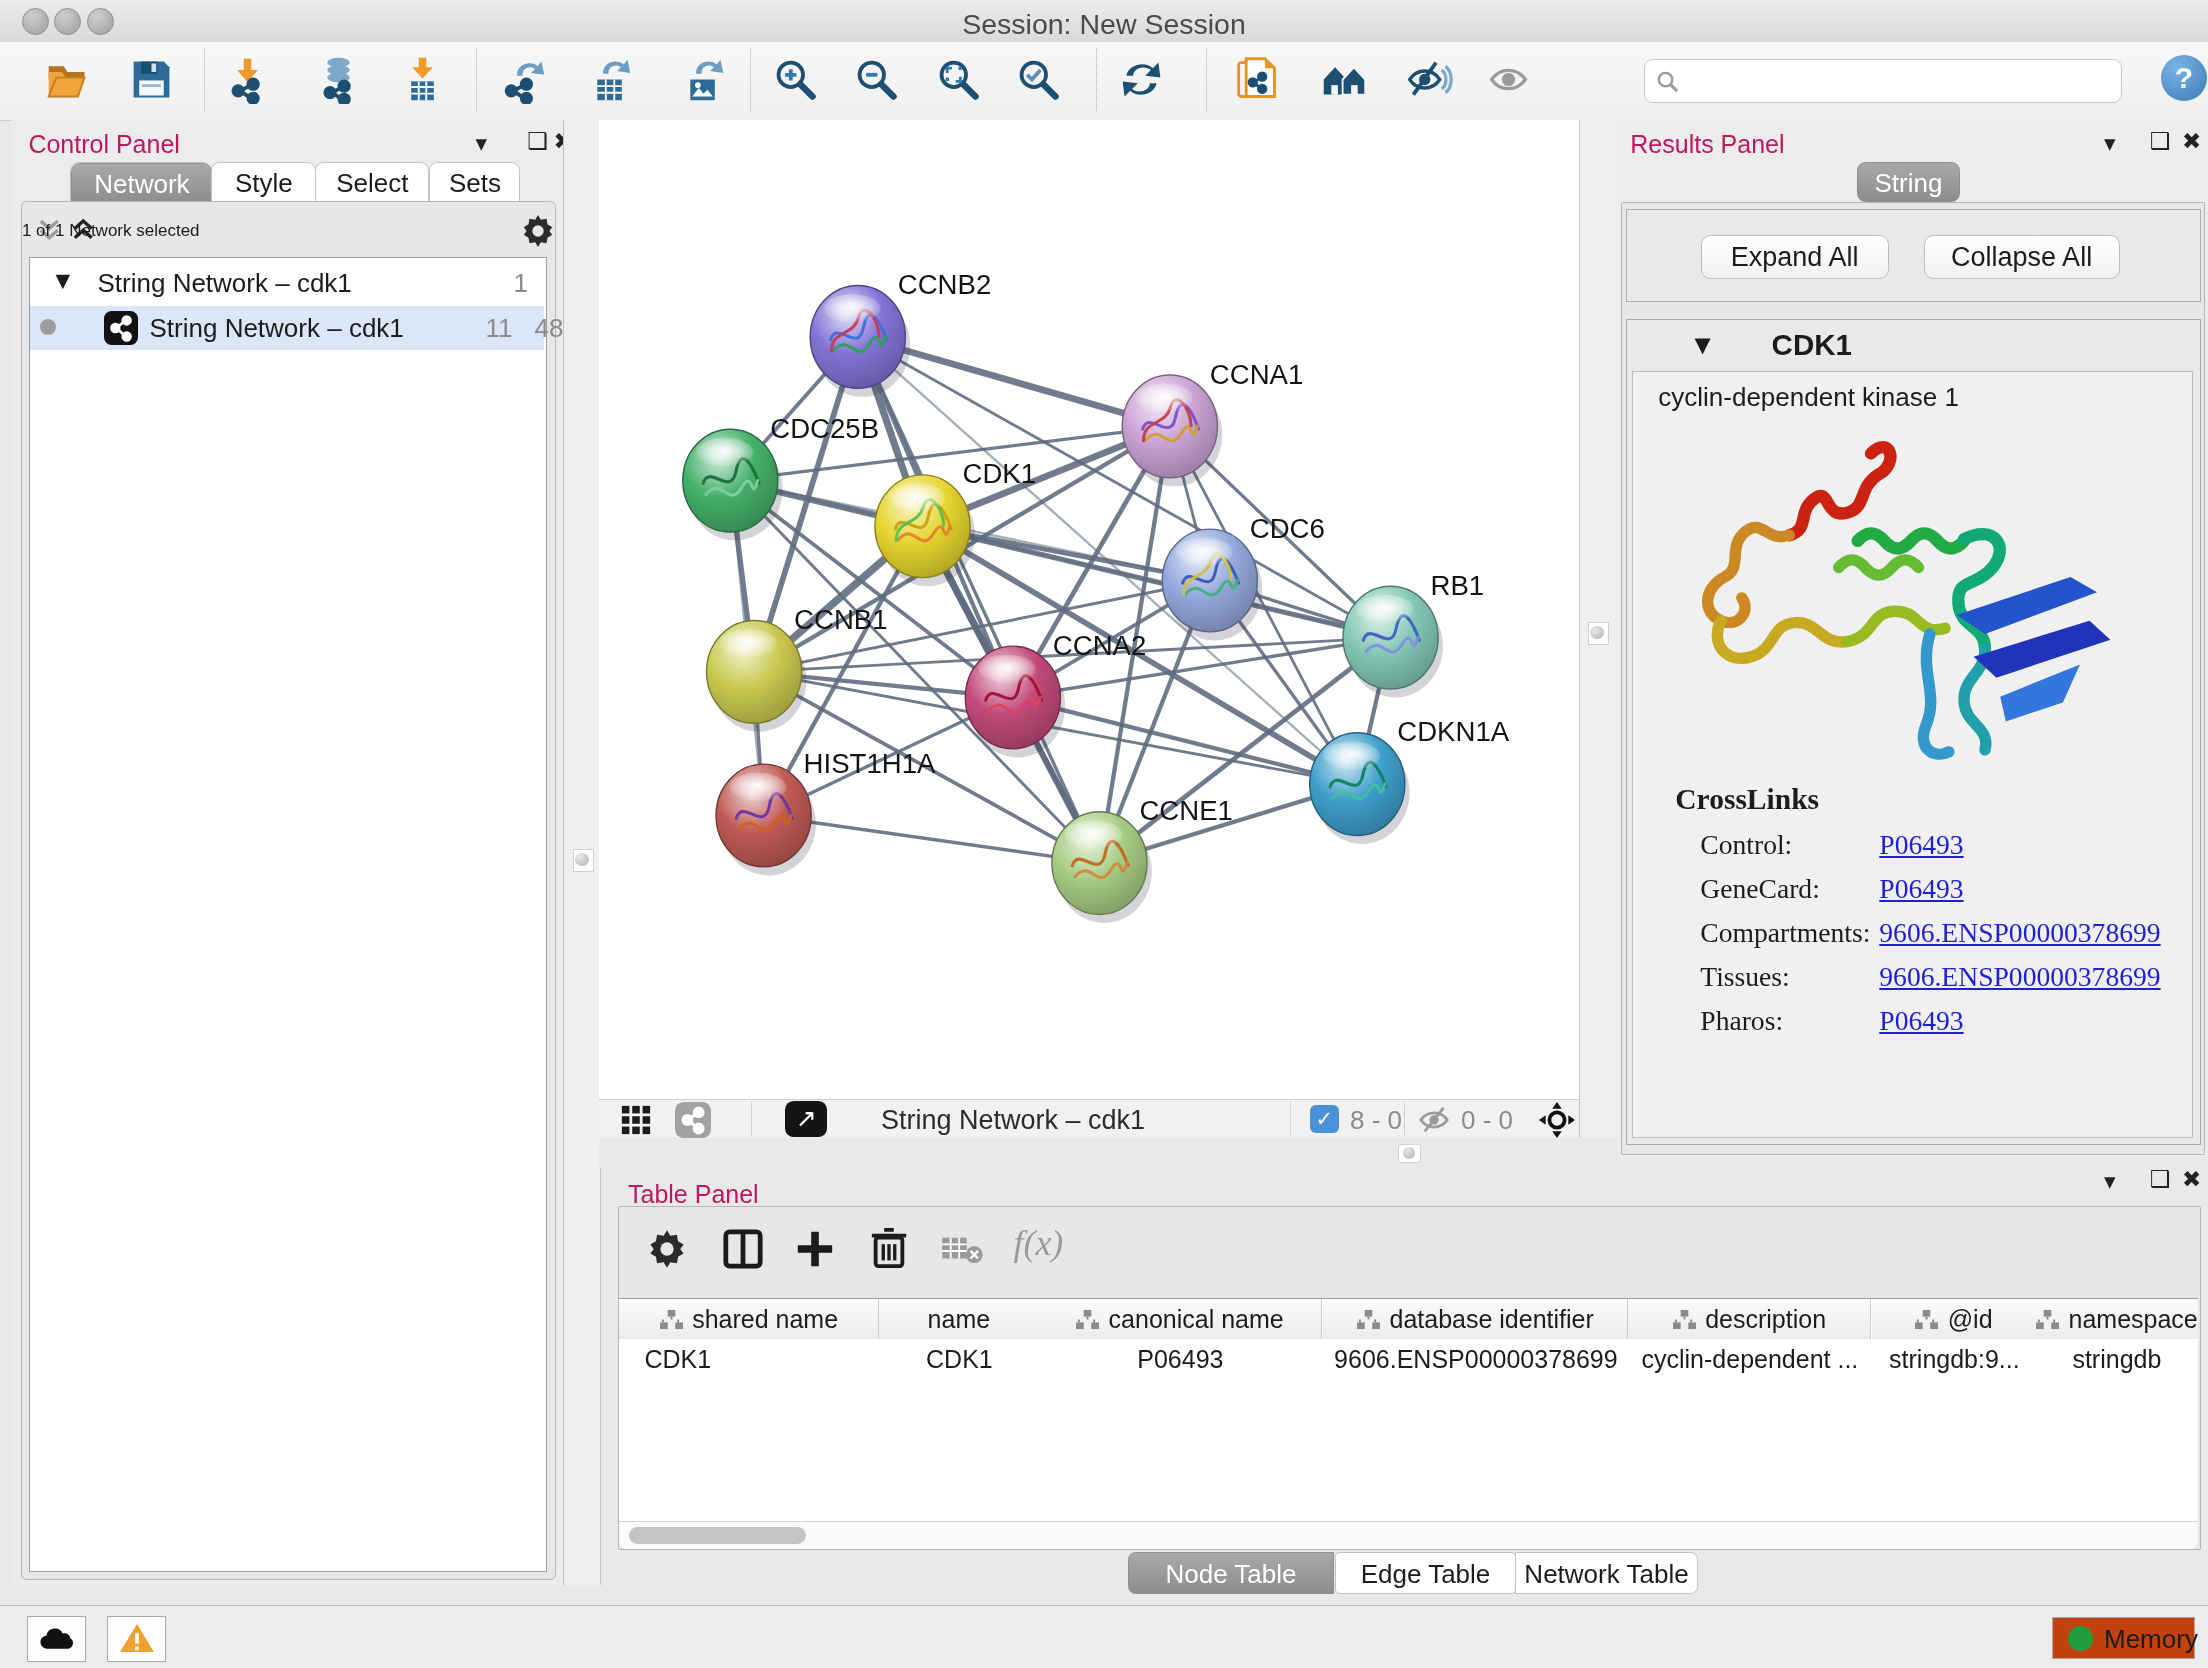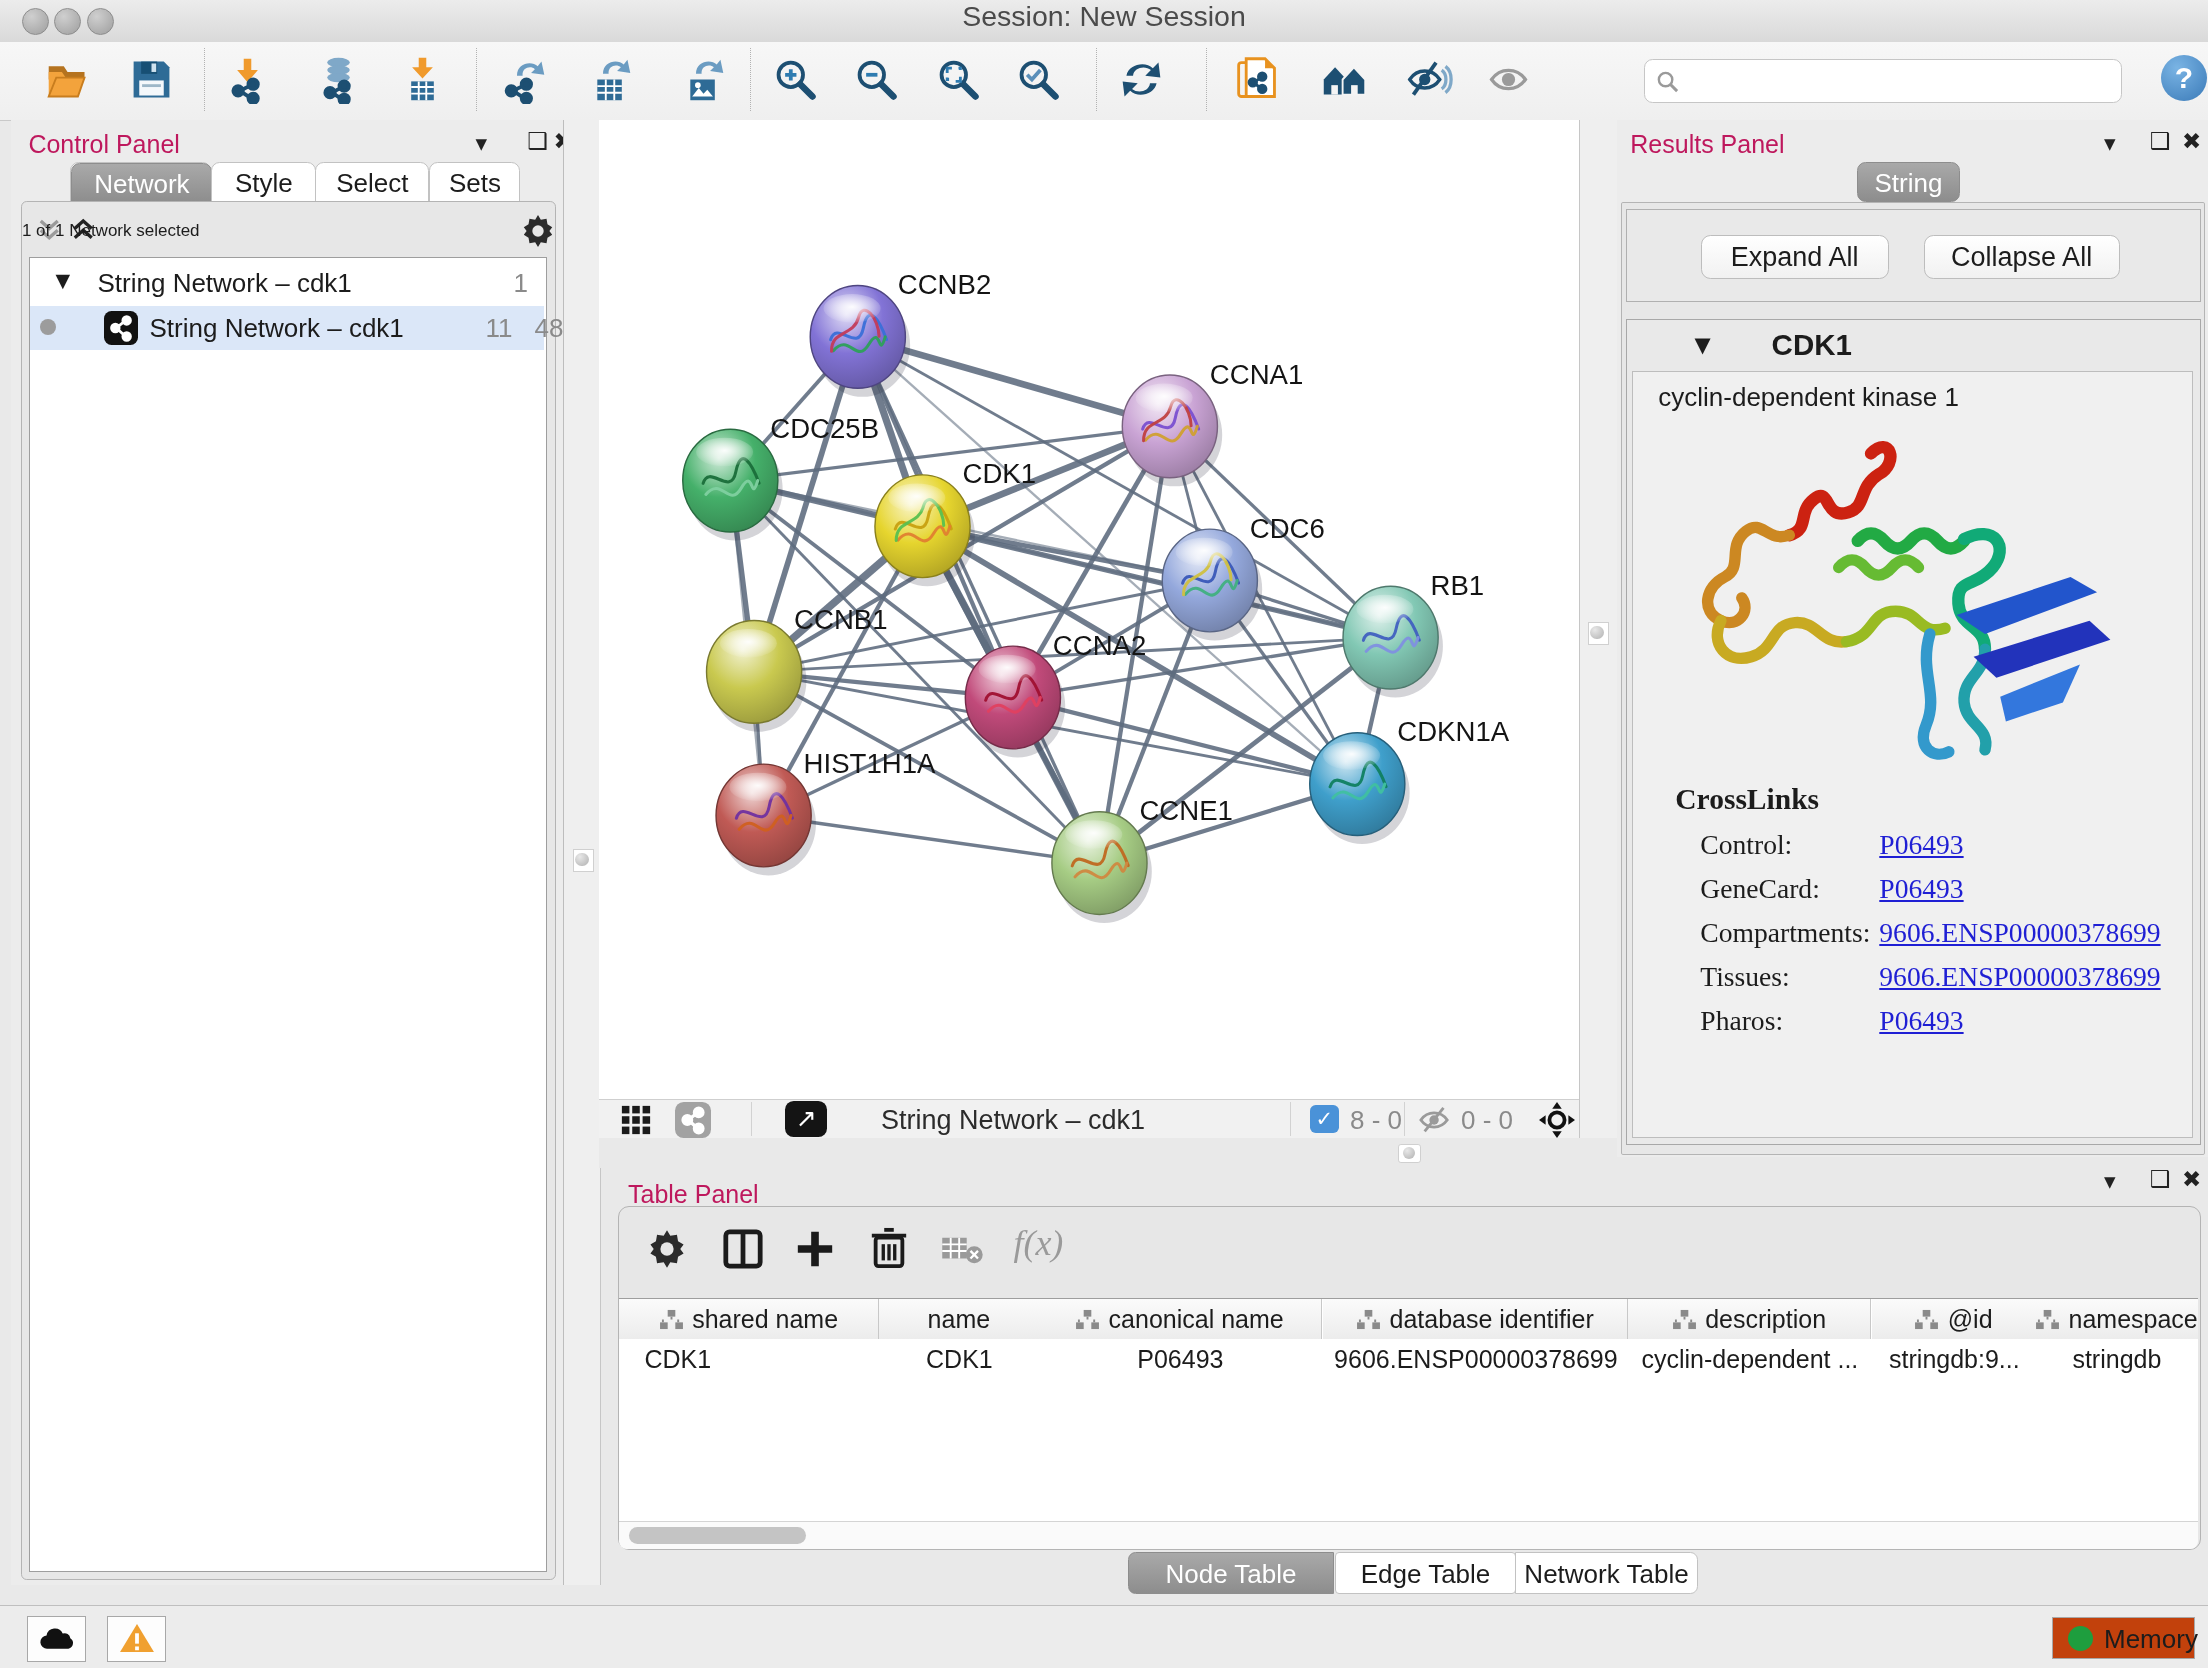--- a/index.html
+++ b/index.html
@@ -2,21 +2,21 @@
 <html style="font-size:15px"><head>
 <meta charset="utf-8">
 <style>
   html,body{margin:0;padding:0;background:#d8d8d8;}
   #app{position:relative;width:2208px;height:1668px;background:#e9e9e9;font-family:"Liberation Sans",sans-serif;color:#1c1c1c;overflow:hidden;}
   .abs{position:absolute;}
   .sym{font-family:"DejaVu Sans",sans-serif;}
   
   #titlebar{left:0;top:0;width:2208px;height:42px;background:linear-gradient(#ececec,#d9d9d9);border-bottom:1px solid #b6b6b6;}
   .tlight{width:25px;height:25px;border-radius:50%;background:radial-gradient(circle at 35% 30%,#cfcfcf,#9e9e9e);border:1px solid #8d8d8d;top:7.6px;}
-  #win-title{width:100%;text-align:center;top:0;font-size:28.5px;color:#4a4a4a;}
+  #win-title{width:100%;text-align:center;top:8px;font-size:28.5px;color:#4a4a4a;}
   
   #toolbar{left:0;top:42px;width:2208px;height:78px;background:linear-gradient(#f7f7f7,#efefef);border-bottom:1px solid #c9c9c9;}
   .ticon{position:absolute;width:49px;height:49px;top:13.3px;}
   .tsep{position:absolute;top:5.7px;height:63px;border-left:1.9px dotted #b2b2b2;width:0;}
   #search-wrap{left:1644px;top:17px;width:476px;height:42px;background:#fff;border:1px solid #c6c6c6;border-radius:8.6px;}
   #help-btn{left:2161px;top:13.3px;width:46px;height:46px;border-radius:50%;background:radial-gradient(circle at 35% 28%,#7ab4e4,#3a7ab8);color:#fff;font-size:30px;font-weight:bold;text-align:center;line-height:46px;}
   
   .ptitle{font-size:25px;color:#be185d;}
   .picon{font-size:23px;color:#222;}
   .tab{position:absolute;height:40px;border:1px solid #c2c2c2;border-radius:8.6px 8.6px 0 0;background:#fff;font-size:26px;text-align:center;box-sizing:border-box;}
@@ -545,21 +545,21 @@
       </div>
     </div>
   </div>
 
   <div class="abs" style="left:606px;top:1168px;width:1603px;height:430px">
     <div class="abs ptitle" style="left:22px;top:12px">Table Panel</div>
     <div class="abs picon sym" style="left:1498px;top:0">▾</div>
     <div class="abs picon sym" style="left:1544px;top:-1.9px">❑</div>
     <div class="abs picon sym" style="left:1576px;top:-1.9px">✖</div>
 
-    <div class="abs panelbox" style="left:12.4px;top:38px;width:1581px;height:342px;border-radius:11px">
+    <div class="abs panelbox" style="left:12.4px;top:38px;width:1581px;height:342px;border-radius:2px">
 
       <svg class="abs" style="left:27px;top:21px" width="42" height="42" viewBox="0 0 38 38">
           <path d="M19 2 l3 5 6-1 1 6 5 3 -3 4 3 4 -5 3 -1 6 -6-1 -3 5 -3-5 -6 1 -1-6 -5-3 3-4 -3-4 5-3 1-6 6 1z" fill="#2b2b2b"></path>
           <circle cx="19" cy="19" r="6" fill="#e7e7e7"></circle>
         </svg>
       <svg class="abs" style="left:103px;top:21px" width="42" height="42" viewBox="0 0 44 44">
           <rect x="4" y="4" width="36" height="36" rx="4" fill="none" stroke="#1b1b1b" stroke-width="5"></rect>
           <line x1="22" y1="4" x2="22" y2="40" stroke="#1b1b1b" stroke-width="5"></line>
         </svg>
       <svg class="abs" style="left:175px;top:21px" width="42" height="42" viewBox="0 0 44 44">

